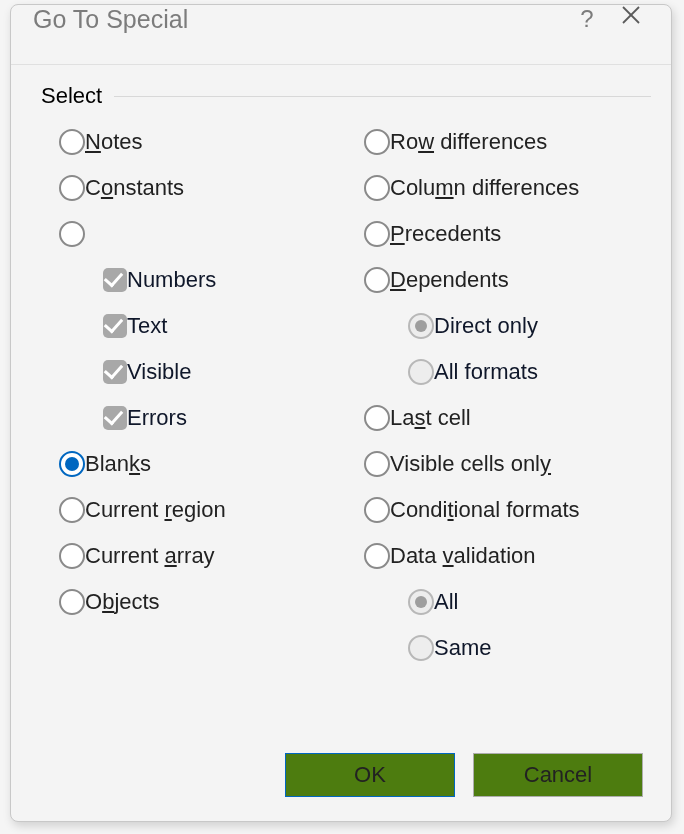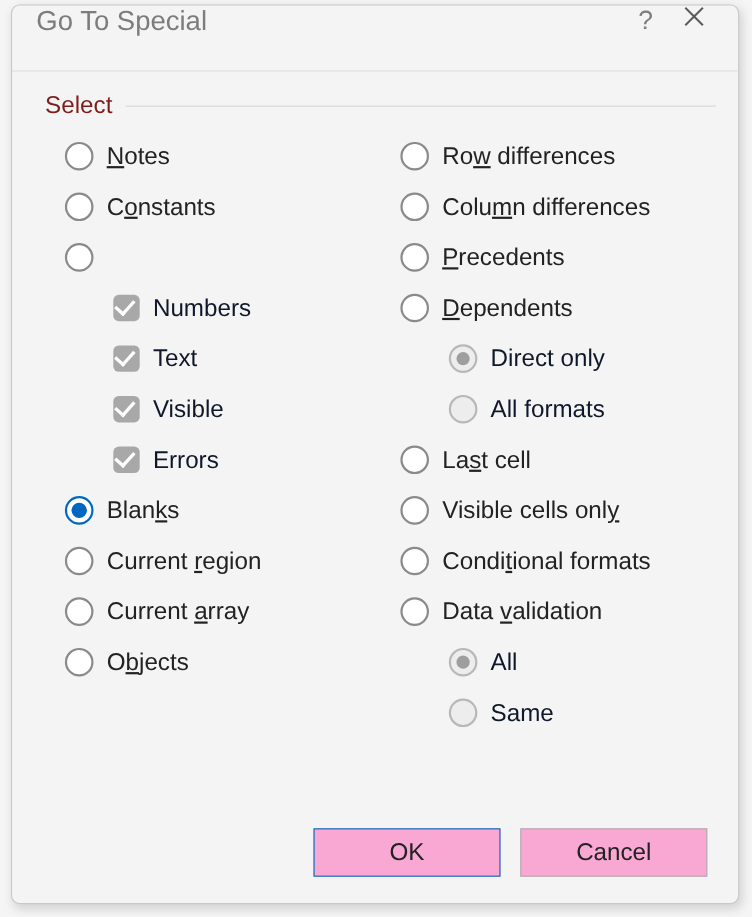--- a/index.html
+++ b/index.html
@@ -50,42 +50,41 @@
     flex: 1;
     padding: 18px 20px 10px 30px;
   }
   .group-label-row {
     display: flex;
     align-items: center;
     margin-bottom: 20px;
   }
   .group-label {
     font-size: 22px;
-    color: #7f1d1d;
+    color: #000000;
     margin-right: 12px;
   }
   .group-line {
     flex: 1;
     height: 1px;
     background: #d8d8d8;
   }
   .columns {
     display: flex;
     gap: 0;
   }
   .col {
     flex: 1;
     display: flex;
     flex-direction: column;
     gap: 20px;
   }
   .option {
     display: flex;
     align-items: center;
-    gap: 12px;
     font-size: 22px;
     color: #222;
     cursor: pointer;
     padding-left: 18px;
   }
   .option.indent { padding-left: 62px; }
   .option.disabled { color: #0f172a; cursor: default; text-align: center; }
   .radio {
     width: 26px; height: 26px;
     border: 2px solid #8a8a8a;
@@ -139,21 +138,21 @@
   .footer {
     display: flex;
     justify-content: flex-end;
     gap: 18px;
     padding: 0 28px 24px 0;
   }
   .btn {
     width: 170px;
     height: 44px;
     font-size: 22px;
-    background: #f9a8d4;
+    background: #4d7c0f;
     border: 1px solid #adadad;
     cursor: pointer;
     display: flex;
     align-items: center;
     justify-content: center;
     color: #222;
   }
   .btn.primary {
     border: 1px solid #0067c0;
   }

